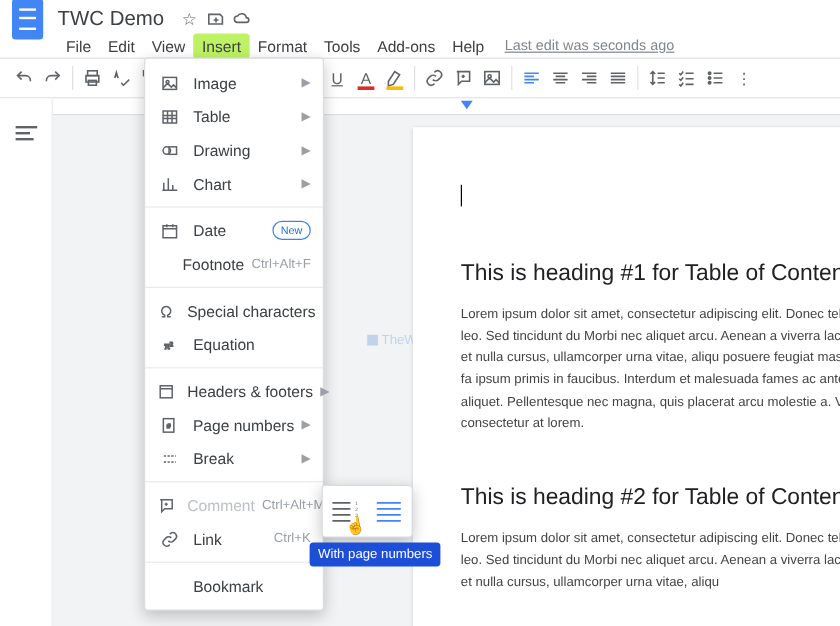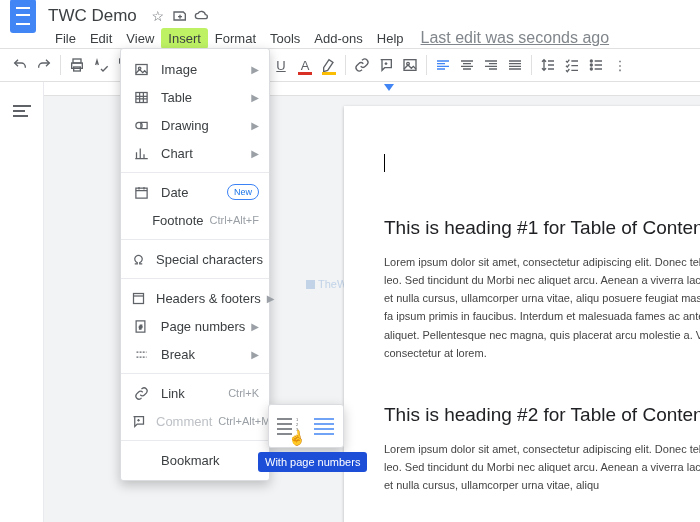--- a/index.html
+++ b/index.html
@@ -33,21 +33,21 @@
     justify-content:center; color:#5f6368; margin:0 3px; font-size:14px;
   }
 
   
   .menu-bar {
     display:flex; align-items:center; padding:2px 10px 0 48px;
     height:22px; font-size:13px; color:#3c4043;
   }
   .menu-item { padding:3px 7px; border-radius:3px; cursor:default;}
   .menu-item.active { background:#bef264;}
-  .last-edit { margin-left:10px; color:#80868b; text-decoration:underline; font-size:16px;}
+  .last-edit { margin-left:10px; color:#80868b; text-decoration:underline; font-size:12px;}
 
   
   .toolbar {
     display:flex; align-items:center; height:34px;
     border-top:1px solid #e0e0e0; border-bottom:1px solid #e0e0e0;
     padding:0 8px; gap:0; background:#fff;
   }
   .tbtn {
     height:26px; min-width:24px; padding:0 4px;
     display:flex; align-items:center; justify-content:center;
@@ -374,20 +374,28 @@
     </div>
     <div class="dd-sep"></div>
     <div class="dd-row">
       <span class="dd-icon">
         <svg viewBox="0 0 24 24" fill="none" stroke="#5f6368" stroke-width="2">
           <path d="M6 19h4v-2a6 6 0 114 0v2h4"></path>
         </svg>
       </span>
       <span class="dd-label">Special characters</span>
     </div>
+    <div class="dd-row">
+      <span class="dd-icon">
+        <svg viewBox="0 0 24 24" fill="none" stroke="#5f6368" stroke-width="2">
+          <text x="5" y="17" font-size="14" font-family="serif">π²</text>
+        </svg>
+      </span>
+      <span class="dd-label">Equation</span>
+    </div>
     <div class="dd-sep"></div>
     <div class="dd-row">
       <span class="dd-icon">
         <svg viewBox="0 0 24 24" fill="none" stroke="#5f6368" stroke-width="2">
           <rect x="4" y="4" width="16" height="16"></rect>
           <path d="M4 8h16"></path>
         </svg>
       </span>
       <span class="dd-label">Headers &amp; footers</span>
       <span class="dd-arrow">▶</span>
@@ -405,39 +413,39 @@
     <div class="dd-row">
       <span class="dd-icon">
         <svg viewBox="0 0 24 24" fill="none" stroke="#5f6368" stroke-width="2">
           <path d="M4 8h16M4 16h16" stroke-dasharray="3 2"></path>
         </svg>
       </span>
       <span class="dd-label">Break</span>
       <span class="dd-arrow">▶</span>
     </div>
     <div class="dd-sep"></div>
+    <div class="dd-row" style="color: rgb(189, 193, 198);">
+      <span class="dd-icon">
+        <svg viewBox="0 0 24 24" fill="none" stroke="#5f6368" stroke-width="2">
+          <path d="M4 4h16v12H10l-4 4V4z"></path>
+          <path d="M12 8v4M10 10h4"></path>
+        </svg>
+      </span>
+      <span class="dd-label">Comment</span>
+      <span class="dd-short">Ctrl+Alt+M</span>
+    </div>
     <div class="dd-row">
       <span class="dd-icon">
         <svg viewBox="0 0 24 24" fill="none" stroke="#5f6368" stroke-width="2">
           <path d="M10 14a5 5 0 007 0l3-3a5 5 0 00-7-7l-1 1"></path>
           <path d="M14 10a5 5 0 00-7 0l-3 3a5 5 0 007 7l1-1"></path>
         </svg>
       </span>
       <span class="dd-label">Link</span>
       <span class="dd-short">Ctrl+K</span>
-    </div>
-    <div class="dd-row" style="color: rgb(189, 193, 198);">
-      <span class="dd-icon">
-        <svg viewBox="0 0 24 24" fill="none" stroke="#5f6368" stroke-width="2">
-          <path d="M4 4h16v12H10l-4 4V4z"></path>
-          <path d="M12 8v4M10 10h4"></path>
-        </svg>
-      </span>
-      <span class="dd-label">Comment</span>
-      <span class="dd-short">Ctrl+Alt+M</span>
     </div>
     <div class="dd-sep"></div>
     <div class="dd-row">
       <span class="dd-icon"></span>
       <span class="dd-label">Bookmark</span>
     </div>
   </div>
 
 <div class="submenu">
   <div class="toc-opt">

